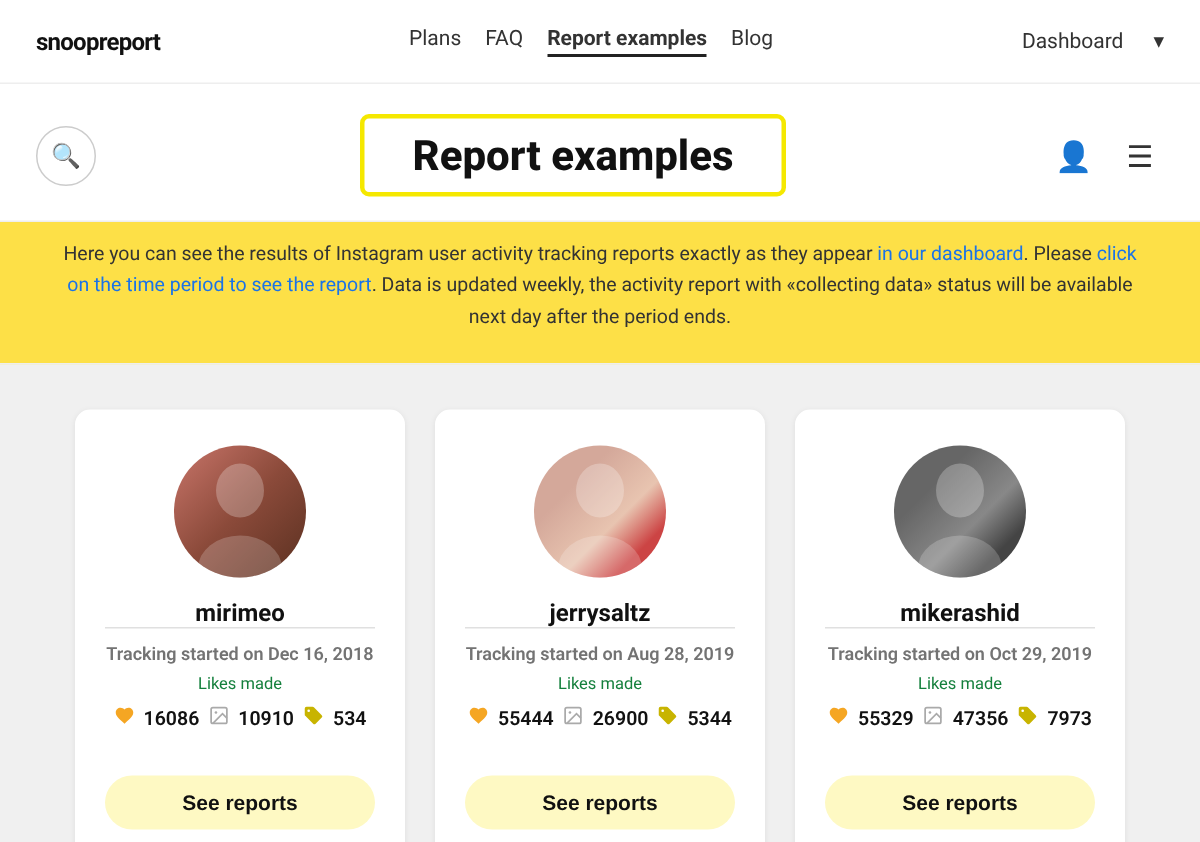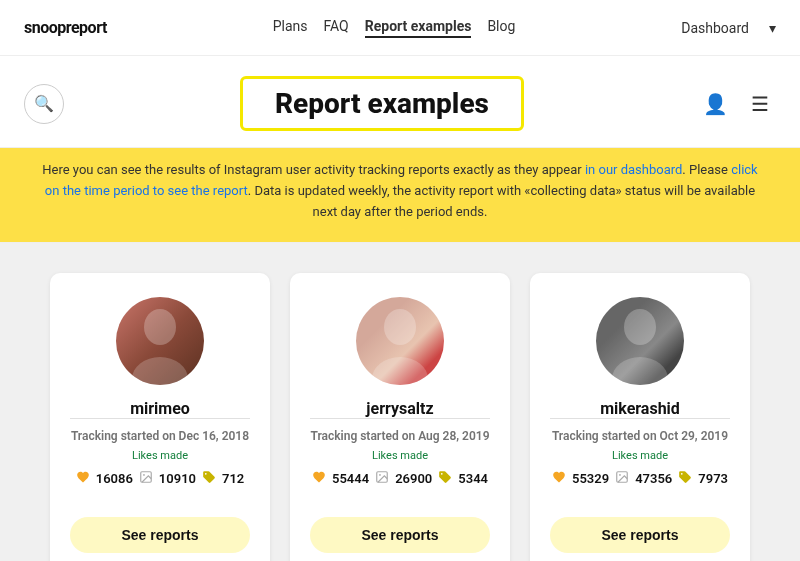--- a/index.html
+++ b/index.html
@@ -275,21 +275,21 @@
           <span class="stat-icon"><svg width="14" height="14" viewBox="0 0 24 24">
               <rect x="3" y="3" width="18" height="18" rx="2" fill="none" stroke="#aaa" stroke-width="2"></rect>
               <circle cx="8.5" cy="8.5" r="1.5" fill="#aaa"></circle>
               <path d="M21 15l-5-5L5 21" stroke="#aaa" stroke-width="2" fill="none"></path>
             </svg></span>
           <span class="stat-val">10910</span>
           <span class="stat-icon"><svg width="14" height="14" viewBox="0 0 24 24">
               <path d="M21.41 11.58l-9-9A2 2 0 0011 2H4a2 2 0 00-2 2v7a2 2 0 00.59 1.42l9 9a2 2 0 002.82 0l7-7a2 2 0 000-2.84z" fill="#c8b400"></path>
               <circle cx="6.5" cy="6.5" r="1.5" fill="#fff"></circle>
             </svg></span>
-          <span class="stat-val">712</span>
+          <span class="stat-val">534</span>
         </div>
         <button class="see-reports-btn">See reports</button>
       </div>
       <div class="card">
         <div class="avatar-wrapper avatar-jerrysaltz">
           <svg width="88" height="88" viewBox="0 0 88 88" xmlns="http://www.w3.org/2000/svg" style="position:absolute;bottom:0;left:0;">
     <ellipse cx="44" cy="30" rx="16" ry="18" fill="rgba(255,255,255,0.25)"></ellipse>
     <ellipse cx="44" cy="82" rx="28" ry="22" fill="rgba(255,255,255,0.2)"></ellipse>
   </svg>
         </div>

